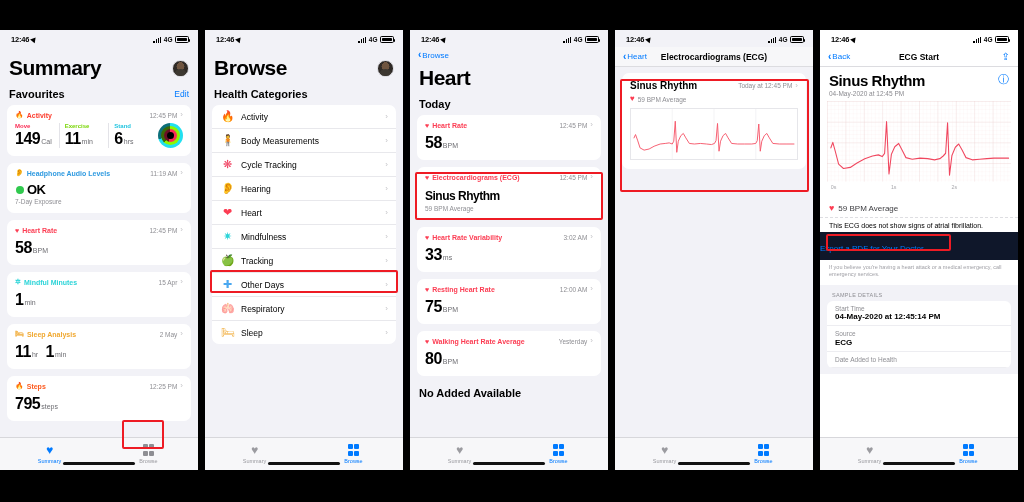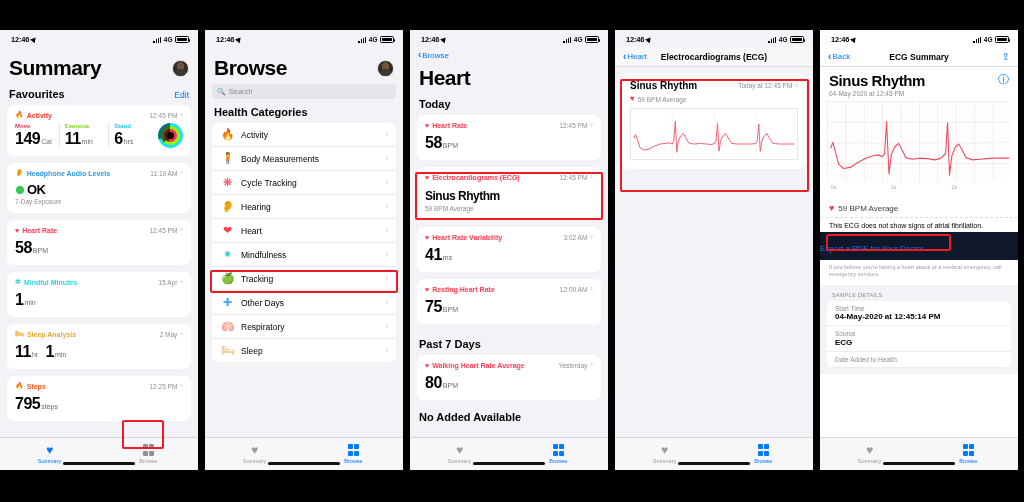--- a/index.html
+++ b/index.html
@@ -63,21 +63,21 @@
     background:#fff; border-radius:7px; margin: 0 7px 7px 7px; padding: 6px 8px 8px 8px;
   }
   .cardhead { display:flex; align-items:center; justify-content:space-between; }
   .chl { display:flex; align-items:center; gap:3px; font-size:7px; font-weight:bold; }
   .chr { display:flex; align-items:center; gap:3px; font-size:6.5px; color:#8e8e93; }
   .chev { color:#c4c4c8; font-size:8px; line-height:1; }
   .val { margin-top:5px; color:#000; }
   .val b { font-size:16px; font-weight:bold; letter-spacing:-0.5px;}
   .val span { font-size:7px; color:#6d6d72; margin-left:1px;}
   .sechead { font-size:11px; font-weight:bold; padding: 7px 9px 5px 9px; color:#000;}
-  .sechead.row { display:flex; justify-content:space-between; align-items:flex-end;}
+  .sechead.row { display:flex; justify-content:space-between; align-items:center;}
   .editlink { font-size:8.5px; font-weight:normal; color:#007aff;}
 
   .heart-ico { color:#fc3d53; font-size:8px; line-height:1;}
 
   
   .tabbar {
     position:absolute; left:0; right:0; bottom:0; height:33px;
     background:#f7f7f9; border-top:0.5px solid #d7d7db;
     display:flex; align-items:center;
   }
@@ -318,24 +318,20 @@
             <i></i>
           </span>
       </div>
     </div>
 
     <div class="scroll">
       <div style="display:flex;align-items:center;justify-content:space-between;padding:9px 9px 1px 9px;">
         <div class="bigtitle">Browse</div>
         <div class="avatar"></div>
       </div>
-      <div class="searchbar">
-        <span style="font-size:7px">🔍</span>
-        <span>Search</span>
-      </div>
       <div class="sechead">Health Categories</div>
 
       <div class="catlist">
         <div class="catrow">
           <span class="ico" style="color:#fc5b20">🔥</span>
           <span class="nm">Activity</span>
           <span class="chev">›</span>
         </div>
         <div class="catrow">
           <span class="ico" style="color:#a45ce8">🧍</span>
@@ -471,38 +467,37 @@
         <div class="cardhead">
           <div class="chl" style="color:#fc3d53">
               <span>♥</span>
             <span>Heart Rate Variability</span>
             </div>
           <div class="chr">
               <span>3:02 AM</span>
               <span class="chev">›</span>
             </div>
         </div>
-        <div class="val"><b>41</b><span>ms</span></div>
+        <div class="val"><b>33</b><span>ms</span></div>
       </div>
 
       <div class="card">
         <div class="cardhead">
           <div class="chl" style="color:#fc3d53">
               <span>♥</span>
             <span>Resting Heart Rate</span>
             </div>
           <div class="chr">
               <span>12:00 AM</span>
               <span class="chev">›</span>
             </div>
         </div>
         <div class="val"><b>75</b><span>BPM</span></div>
       </div>
 
-      <div class="sechead">Past 7 Days</div>
 
       <div class="card">
         <div class="cardhead">
           <div class="chl" style="color:#fc3d53">
               <span>♥</span>
             <span>Walking Heart Rate Average</span>
             </div>
           <div class="chr">
               <span>Yesterday</span>
               <span class="chev">›</span>
@@ -628,21 +623,21 @@
           </span>
       </div>
     </div>
 
     <div class="scroll" style="background:#fff;">
       <div class="navbar" style="height:20px;border-bottom:0.5px solid #dcdce0;background:#fff;">
         <span class="back">
           <span class="c">‹</span>
           <span>Back</span>
         </span>
-        <span class="navtitle">ECG Summary</span>
+        <span class="navtitle">ECG Start</span>
         <span class="sharebtn">⇪</span>
       </div>
 
       <div style="display:flex;align-items:flex-start;justify-content:space-between;padding:5px 9px 0 9px;">
         <div>
           <div style="font-size:15px;font-weight:bold;letter-spacing:-0.4px;color:#000">Sinus Rhythm</div>
           <div style="font-size:6.5px;color:#8a8a8f;margin-top:1px">04-May-2020 at 12:45 PM</div>
         </div>
         <div style="color:#007aff;font-size:11px;line-height:1;margin-top:2px;">ⓘ</div>
       </div>

